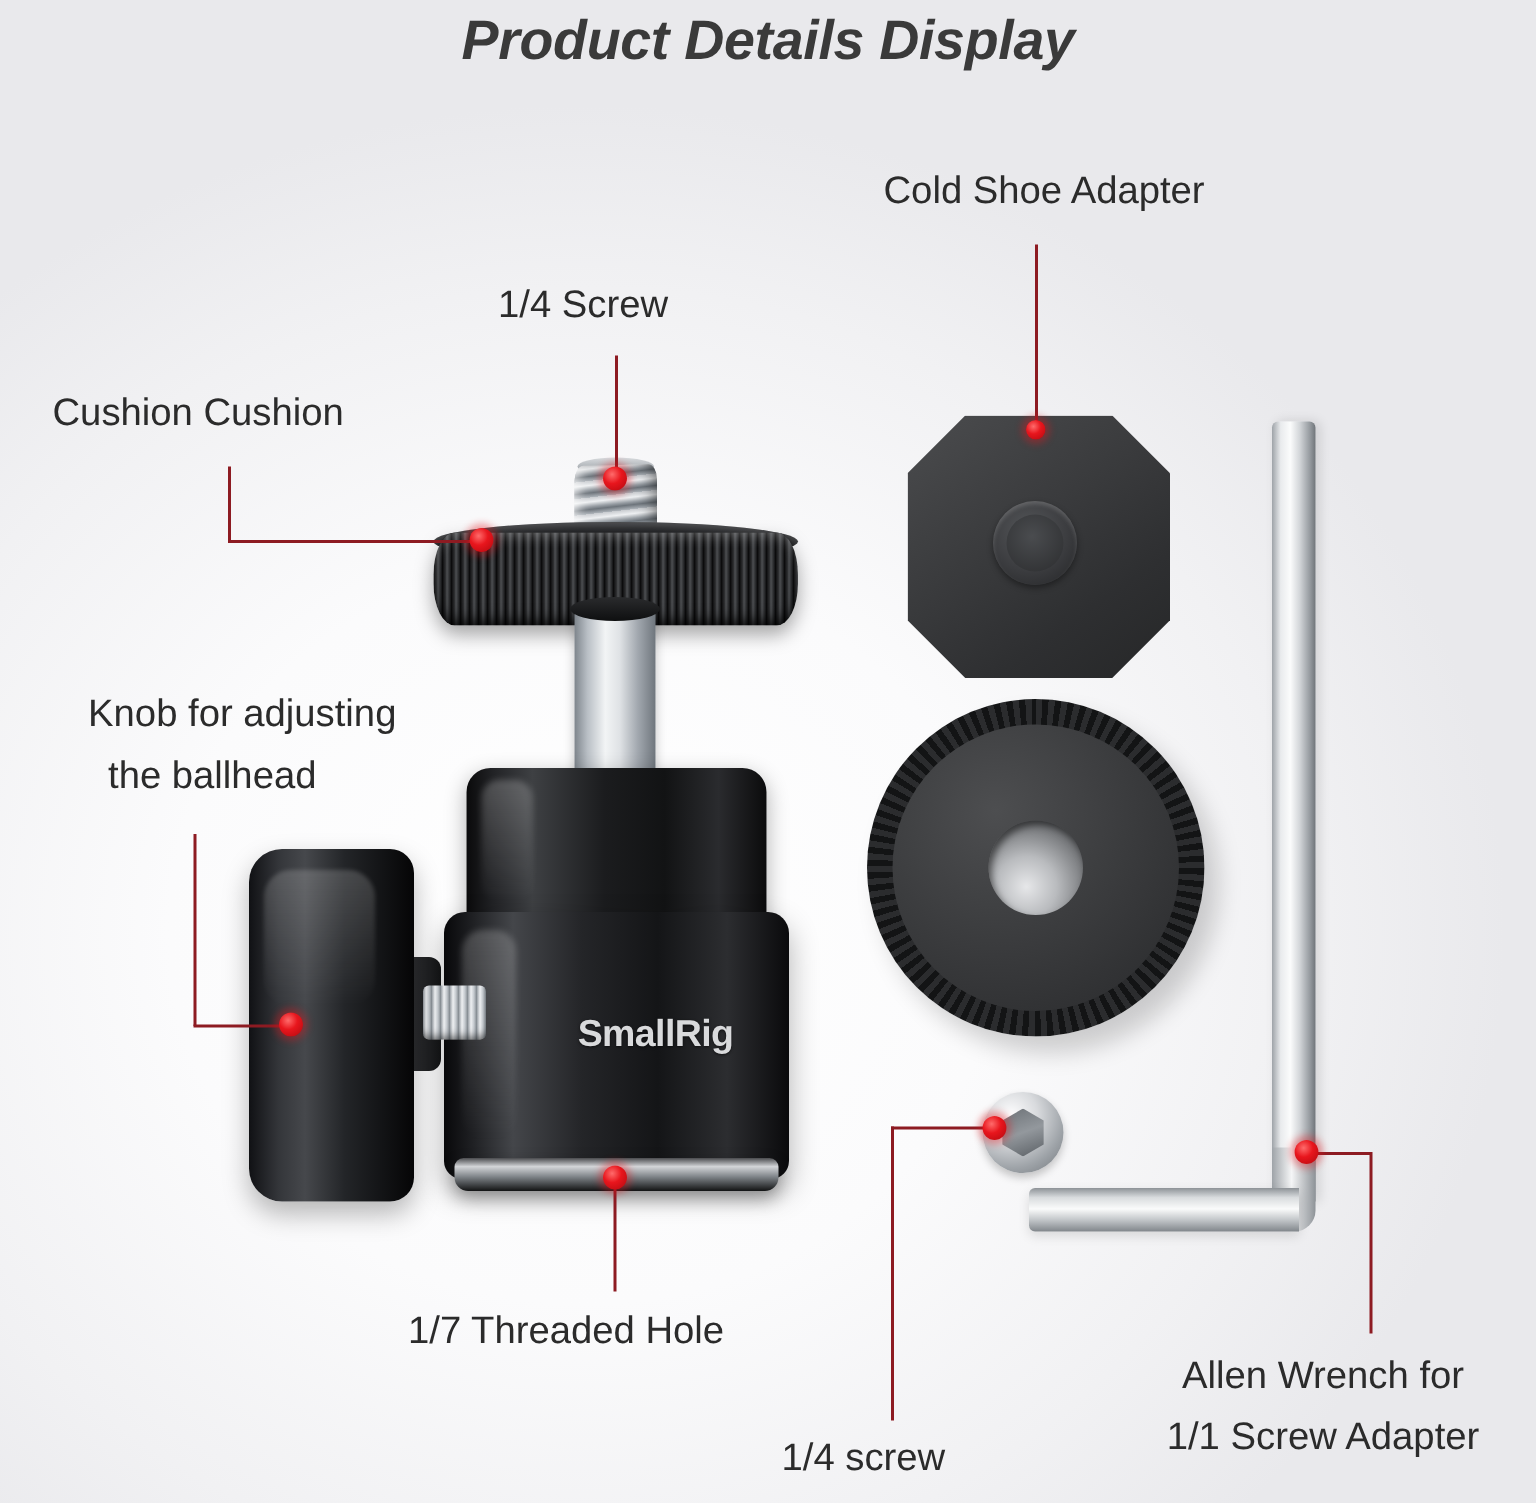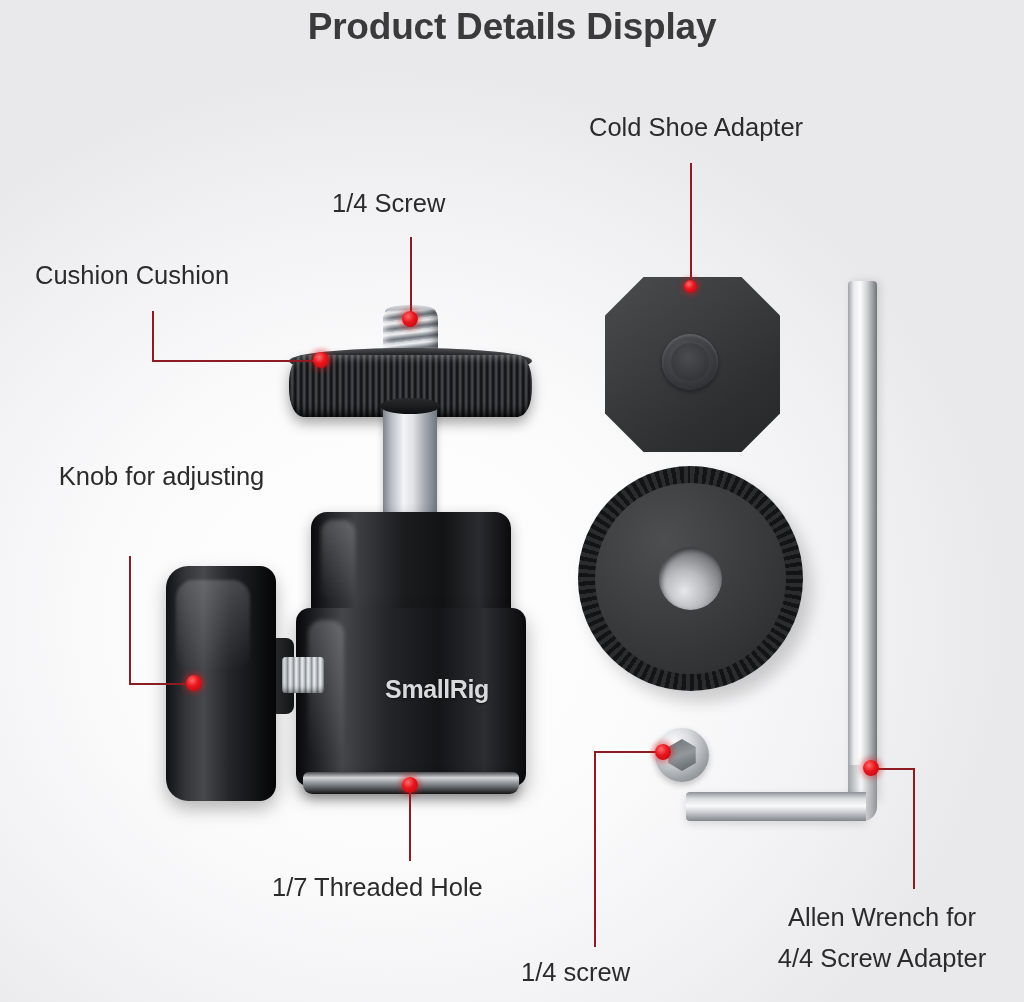--- a/index.html
+++ b/index.html
@@ -14,20 +14,21 @@
     background:
       radial-gradient(ellipse 60% 55% at 38% 62%, #ffffff 0%, #fbfbfc 45%, #f1f1f3 78%, #e9e9ec 100%);
     overflow:hidden;
   }
   
   #title{
     position:absolute;left:0;top:6px;width:1024px;
     text-align:center;
     font-size:37px;font-weight:bold;color:#3a3a3a;
     letter-spacing:-0.2px;
+    font-style:italic;
   }
   
   .label{
     position:absolute;color:#2b2b2b;font-size:25.5px;
     line-height:34px;white-space:nowrap;
   }
   .label.center{text-align:center;}
   
   .lead-v,.lead-h{position:absolute;background:#8d1b22;}
   .lead-v{width:1.6px;}
@@ -282,32 +283,33 @@
 
   <div class="label" style="left:332px;top:186px;">1/4 Screw</div>
   <div class="lead-v" style="left:410px;top:237px;height:85px;"></div>
   <div class="dot md" style="left:402px;top:311px;"></div>
 
   <div class="label" style="left:553px;top:110px;margin-left:36px;">Cold Shoe Adapter</div>
   <div class="lead-v" style="left:690px;top:163px;height:124px;"></div>
   <div class="dot sm" style="left:684px;top:280px;"></div>
 
   <div class="label center" style="left:0px;top:459px;width:283px;padding-left:20px;">Knob for adjusting</div>
+  <div class="label center" style="left:0px;top:500px;width:283px;">the ballhead</div>
   <div class="lead-v" style="left:129px;top:556px;height:128px;"></div>
   <div class="lead-h" style="left:129px;top:683px;width:68px;"></div>
   <div class="dot md" style="left:186px;top:675px;"></div>
 
   <div class="label" style="left:272px;top:870px;">1/7 Threaded Hole</div>
   <div class="lead-v" style="left:409px;top:786px;height:75px;"></div>
   <div class="dot md" style="left:402px;top:777px;"></div>
 
   <div class="label" style="left:521px;top:955px;">1/4 screw</div>
   <div class="lead-h" style="left:594px;top:751px;width:70px;"></div>
   <div class="lead-v" style="left:594px;top:751px;height:196px;"></div>
   <div class="dot md" style="left:655px;top:744px;"></div>
 
   <div class="label center" style="left:740px;top:900px;width:284px;">Allen Wrench for</div>
-  <div class="label center" style="left:740px;top:941px;width:284px;">4/4 Screw Adapter</div>
+  <div class="label center" style="left:740px;top:941px;width:284px;">1/1 Screw Adapter</div>
   <div class="lead-h" style="left:877px;top:768px;width:37px;"></div>
   <div class="lead-v" style="left:913px;top:768px;height:121px;"></div>
   <div class="dot md" style="left:863px;top:760px;"></div>
 
 </div>
 
 </body></html>

